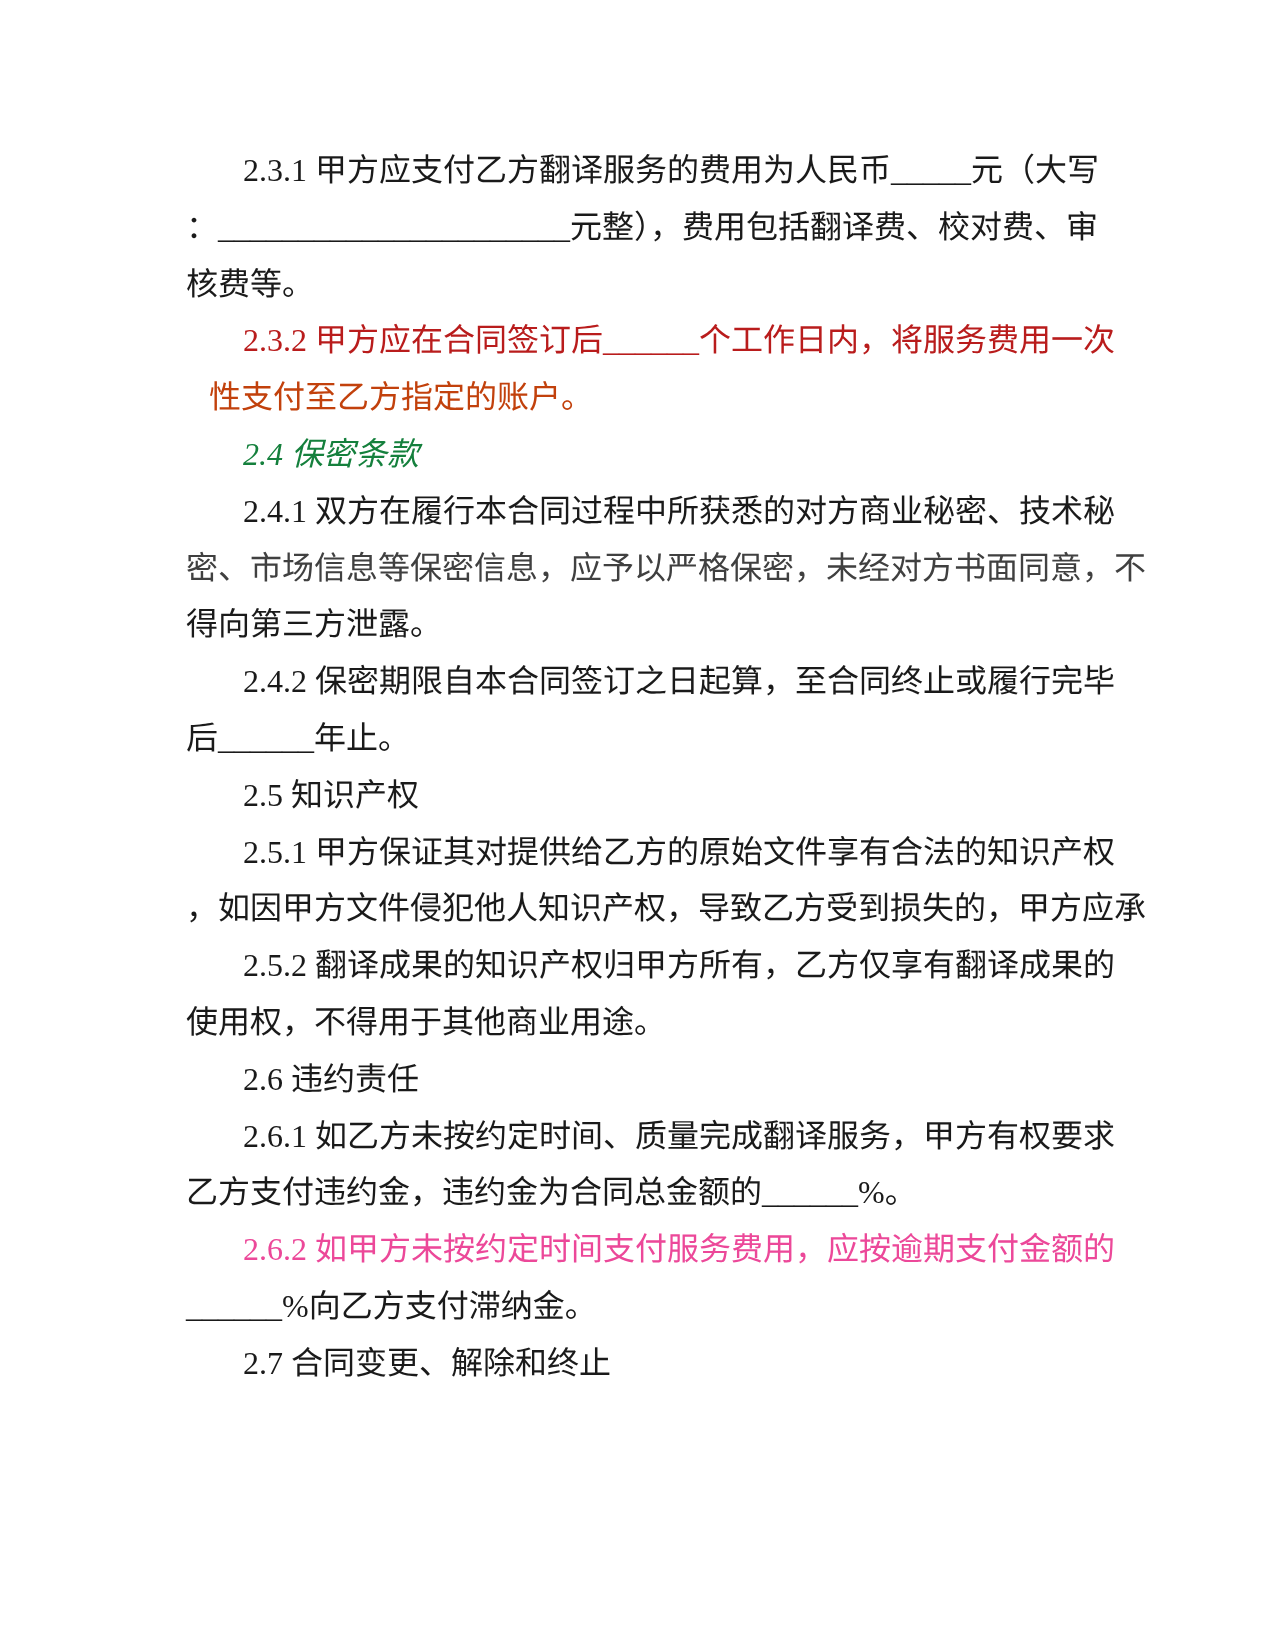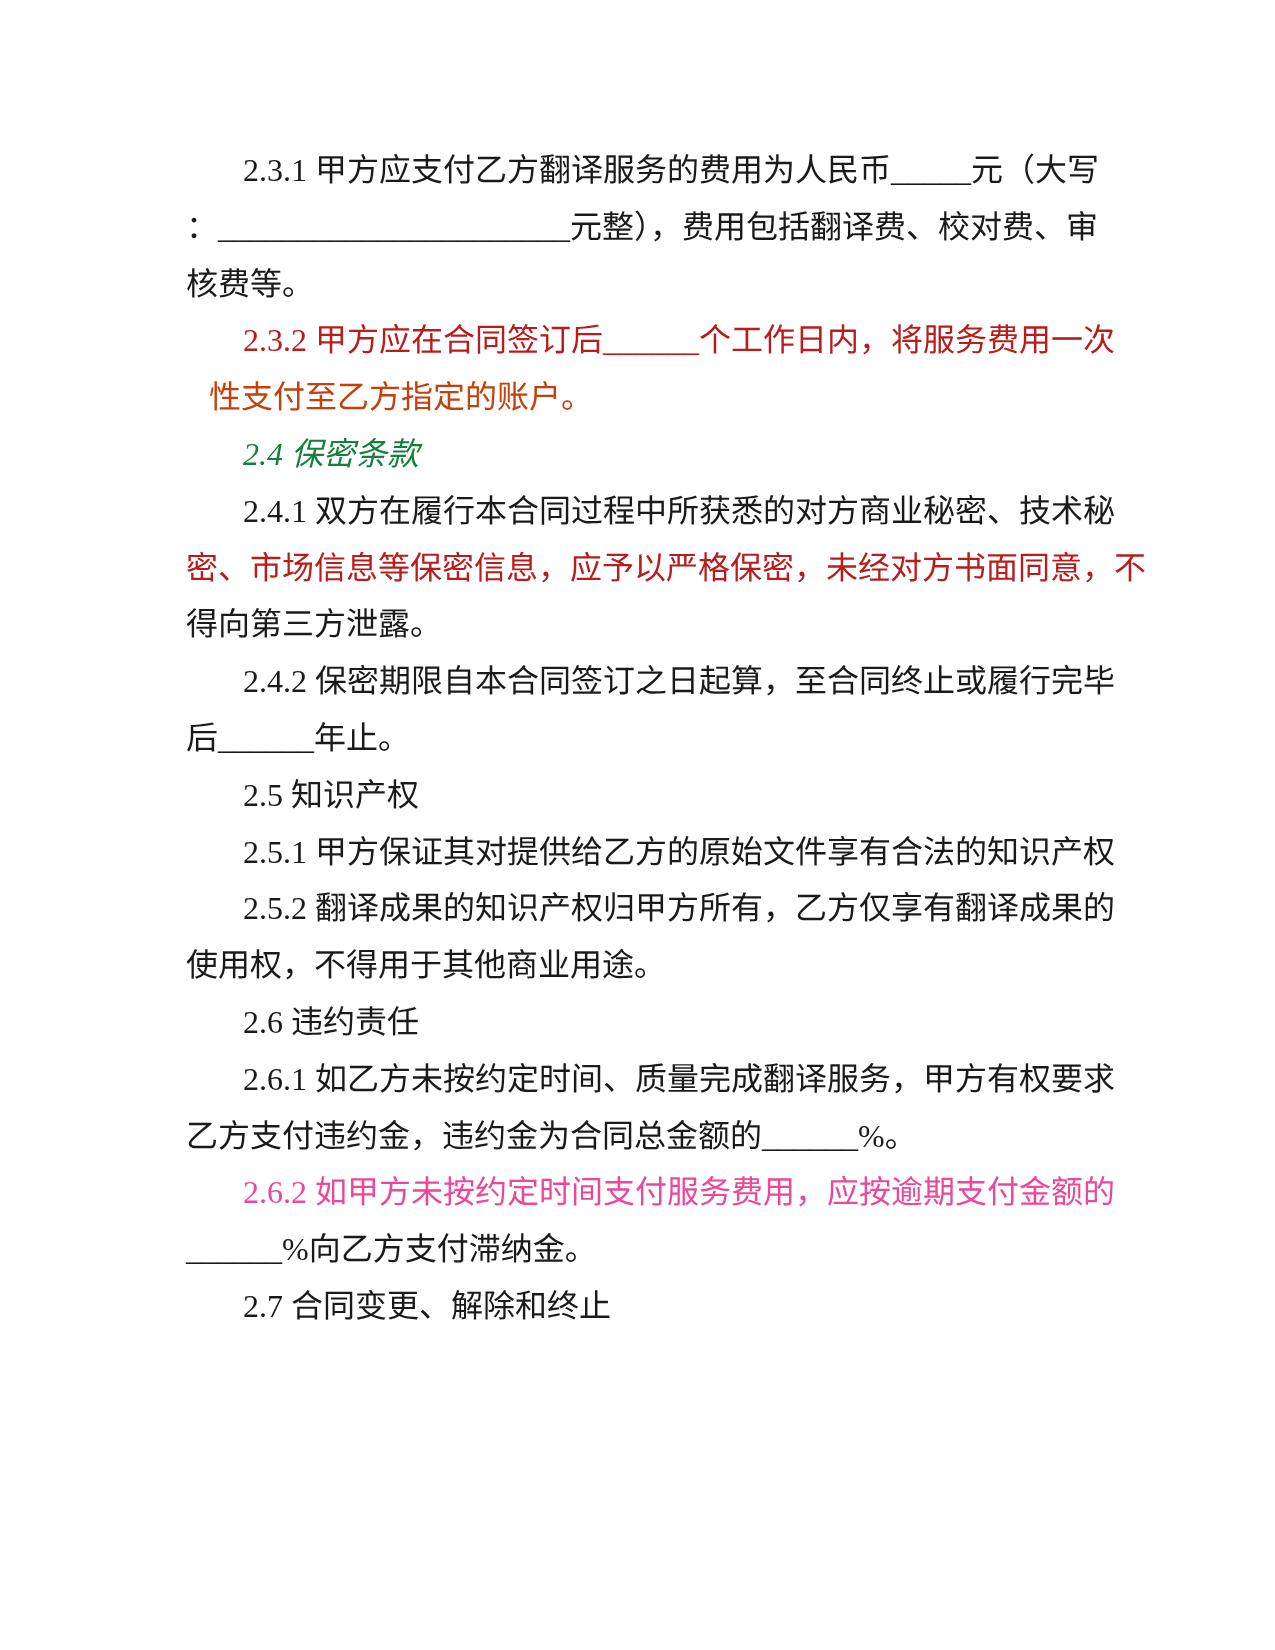--- a/index.html
+++ b/index.html
@@ -50,32 +50,33 @@
       <div class="line" style="color: rgb(26, 26, 26);">核费等。</div>
 
       <div class="line indent" style="color: #b91c1c;">2.3.2 甲方应在合同签订后______个工作日内，将服务费用一次</div>
 
       <div class="line" style="color: #c2410c; margin-left: 23px;">性支付至乙方指定的账户。</div>
 
       <div class="line indent" style="color: #15803d; font-style: italic;">2.4 保密条款</div>
 
       <div class="line indent" style="color: rgb(26, 26, 26);">2.4.1 双方在履行本合同过程中所获悉的对方商业秘密、技术秘</div>
 
-      <div class="line" style="color: #b91c1c;">密、市场信息等保密信息，应予以严格保密，未经对方书面同意，不</div>
+      <div class="line" style="color: #404040;">密、市场信息等保密信息，应予以严格保密，未经对方书面同意，不</div>
 
       <div class="line" style="color: rgb(26, 26, 26);">得向第三方泄露。</div>
 
       <div class="line indent" style="color: rgb(26, 26, 26);">2.4.2 保密期限自本合同签订之日起算，至合同终止或履行完毕</div>
 
       <div class="line" style="color: rgb(26, 26, 26);">后______年止。</div>
 
       <div class="line indent" style="color: rgb(26, 26, 26);">2.5 知识产权</div>
 
       <div class="line indent" style="color: rgb(26, 26, 26);">2.5.1 甲方保证其对提供给乙方的原始文件享有合法的知识产权</div>
 
+      <div class="line" style="color: rgb(26, 26, 26);">，如因甲方文件侵犯他人知识产权，导致乙方受到损失的，甲方应承</div>
 
 
       <div class="line indent" style="color: rgb(26, 26, 26);">2.5.2 翻译成果的知识产权归甲方所有，乙方仅享有翻译成果的</div>
 
       <div class="line" style="color: rgb(26, 26, 26);">使用权，不得用于其他商业用途。</div>
 
       <div class="line indent" style="color: rgb(26, 26, 26);">2.6 违约责任</div>
 
       <div class="line indent" style="color: rgb(26, 26, 26);">2.6.1 如乙方未按约定时间、质量完成翻译服务，甲方有权要求</div>
 

